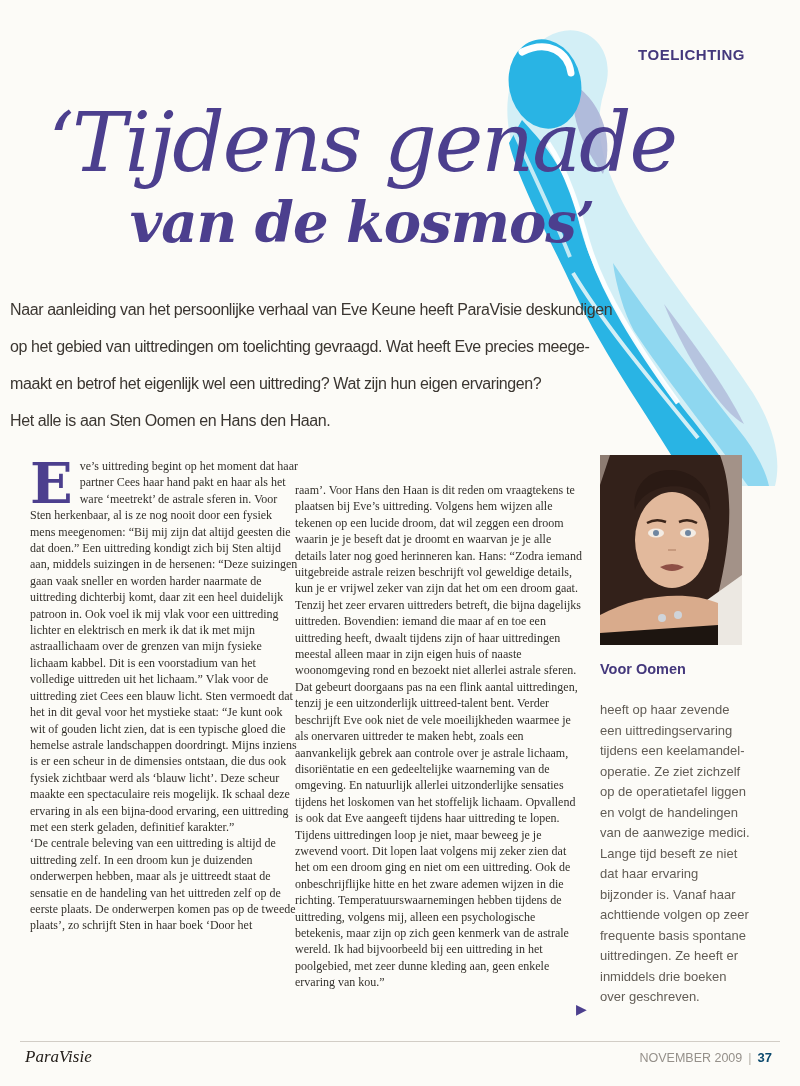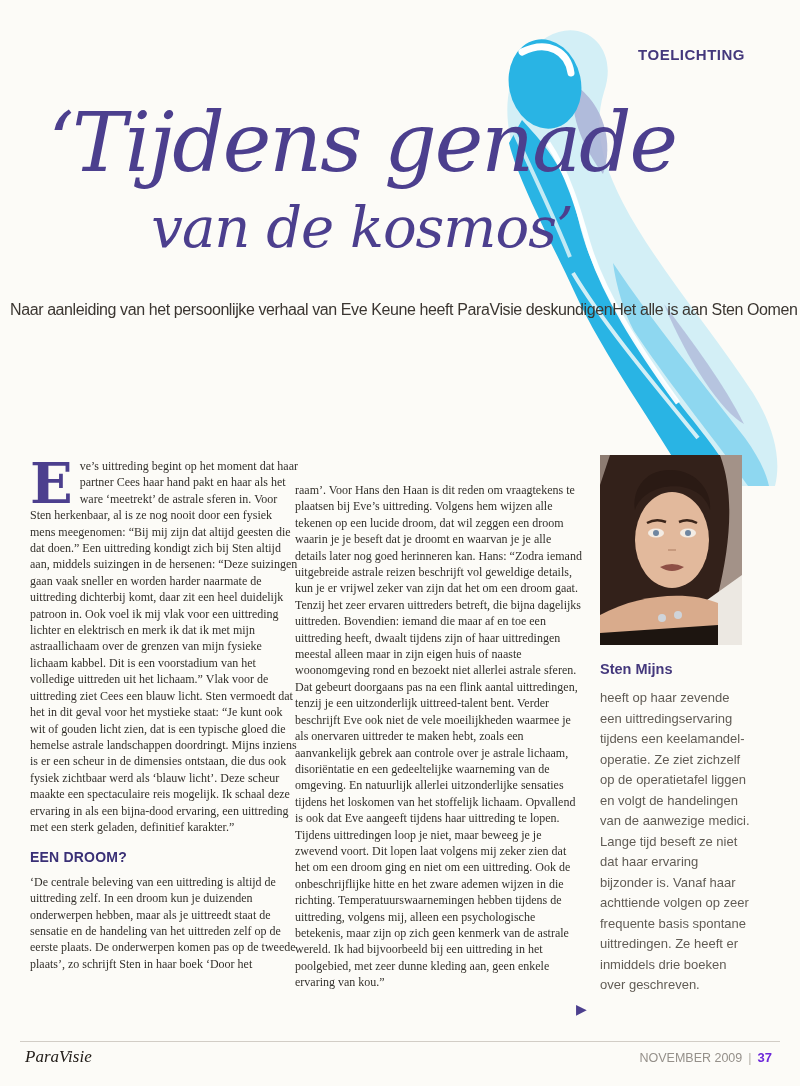--- a/index.html
+++ b/index.html
@@ -17,25 +17,25 @@
   }
   
   .figure-wrap { position:absolute; left:452px; top:22px; width:334px; height:464px; z-index:1; }
   
   .title {
     position:absolute; left:0; top:100px; width:724px; z-index:2;
     text-align:center; color:#4c3f8e;
     font-family:"DejaVu Serif", serif; font-style:italic;
   }
   .title .l1 { font-size:82px; line-height:1.05; letter-spacing:-2px; }
-  .title .l2 { font-size:56px; line-height:1.0; margin-top:14px; letter-spacing:-1px; }
+  .title .l2 { font-size:56px; line-height:1.0; margin-top:8px; letter-spacing:-1px;font-weight:bold; }
   
   .intro {
     position:absolute; left:10px; top:291px; width:720px; z-index:3;
-    display:flex; flex-direction:row; align-items:flex-start;
+    display:flex; flex-direction:column; align-items:flex-start;
     font-family:"Liberation Sans", sans-serif; font-size:16px;
     letter-spacing:-0.4px; color:#3b3631;
   }
   .intro .iline { white-space:nowrap; line-height:37px; }
   
   .col {
     position:absolute; top:458px; z-index:2;
     font-size:12px; line-height:16.4px; color:#33302b; text-align:left;
   }
   .col1 { left:30px;  width:270px; }
@@ -54,36 +54,36 @@
     font-family:"DejaVu Sans", sans-serif;
   }
   
   .sidebar { position:absolute; left:600px; top:455px; width:150px; z-index:3; }
   .photo { width:142px; height:190px; overflow:hidden; background:#3a2a20; }
   .sb-name {
     margin-top:16px; font-family:"Liberation Sans", sans-serif;
     font-weight:bold; font-size:14.5px; color:#44387c;
   }
   .sb-bio {
-    margin-top:11px; font-family:"Liberation Sans", sans-serif;
+    margin-top:23px; font-family:"Liberation Sans", sans-serif;
     font-size:13px; line-height:20.5px; color:#615c55;
   }
   
   .footer-rule { position:absolute; left:20px; right:20px; top:1041px; height:1px; background:#d2cdc6; z-index:2; }
   .footer-left {
     position:absolute; left:25px; top:1047px; z-index:2;
     font-family:Liberation Serif, serif; font-style:italic;
     font-size:17px; color:#25201c;
   }
   .footer-right {
     position:absolute; right:28px; top:1050px; z-index:2;
     font-family:"Liberation Sans", sans-serif; font-size:12.5px; color:#95908a;
     display:flex; align-items:baseline; gap:6px;
   }
-  .footer-right .pagenum { font-weight:bold; font-size:13px; color:#6d28d9; }
+  .footer-right .pagenum { font-weight:bold; font-size:13px; color:#0c4a6e; }
   .footer-right .div { color:#b5b0a9; }
 </style>
 </head>
 <body>
 
 <div class="page">
 
   <div class="kicker">TOELICHTING</div>
 
   <div class="figure-wrap">
@@ -101,28 +101,29 @@
     </svg>
   </div>
 
   <div class="title">
     <div class="l1">‘Tijdens genade</div>
     <div class="l2">van de kosmos’</div>
   </div>
 
   <div class="intro">
     <div class="iline">Naar aanleiding van het persoonlijke verhaal van Eve Keune heeft ParaVisie deskundigen</div>
+    <div class="iline">op het gebied van uittredingen om toelichting gevraagd. Wat heeft Eve precies meege-</div>
+    <div class="iline">maakt en betrof het eigenlijk wel een uittreding? Wat zijn hun eigen ervaringen?</div>
     <div class="iline">Het alle is aan Sten Oomen en Hans den Haan.</div>
   </div>
 
   <div class="col col1">
     <div>
       <span class="dropcap">E</span><span>ve’s uittreding begint op het moment dat haar partner Cees haar hand pakt en haar als het ware ‘meetrekt’ de astrale sferen in. Voor Sten herkenbaar, al is ze nog nooit door een fysiek mens meegenomen: “Bij mij zijn dat altijd geesten die dat doen.” Een uittreding kondigt zich bij Sten altijd aan, middels suizingen in de hersenen: “Deze suizingen gaan vaak sneller en worden harder naarmate de uittreding dichterbij komt, daar zit een heel duidelijk patroon in. Ook voel ik mij vlak voor een uittreding lichter en elektrisch en merk ik dat ik met mijn astraallichaam over de grenzen van mijn fysieke lichaam kabbel. Dit is een voorstadium van het volledige uittreden uit het lichaam.” Vlak voor de uittreding ziet Cees een blauw licht. Sten vermoedt dat het in dit geval voor het mystieke staat: “Je kunt ook wit of gouden licht zien, dat is een typische gloed die hemelse astrale landschappen doordringt. Mijns inziens is er een scheur in de dimensies ontstaan, die dus ook fysiek zichtbaar werd als ‘blauw licht’. Deze scheur maakte een spectaculaire reis mogelijk. Ik schaal deze ervaring in als een bijna-dood ervaring, een uittreding met een sterk geladen, definitief karakter.”</span>
     </div>
-    <div class="subhead">EEN DROOM?</div>
     <div>‘De centrale beleving van een uittreding is altijd de uittreding zelf. In een droom kun je duizenden onderwerpen hebben, maar als je uittreedt staat de sensatie en de handeling van het uittreden zelf op de eerste plaats. De onderwerpen komen pas op de tweede plaats’, zo schrijft Sten in haar boek ‘Door het</div>
   </div>
 
   <div class="col col2">
     <div>raam’. Voor Hans den Haan is dit reden om vraagtekens te plaatsen bij Eve’s uittreding. Volgens hem wijzen alle tekenen op een lucide droom, dat wil zeggen een droom waarin je je beseft dat je droomt en waarvan je je alle details later nog goed herinneren kan. Hans: “Zodra iemand uitgebreide astrale reizen beschrijft vol geweldige details, kun je er vrijwel zeker van zijn dat het om een droom gaat. Tenzij het zeer ervaren uittreders betreft, die bijna dagelijks uittreden. Bovendien: iemand die maar af en toe een uittreding heeft, dwaalt tijdens zijn of haar uittredingen meestal alleen maar in zijn eigen huis of naaste woonomgeving rond en bezoekt niet allerlei astrale sferen. Dat gebeurt doorgaans pas na een flink aantal uittredingen, tenzij je een uitzonderlijk uittreed-talent bent. Verder beschrijft Eve ook niet de vele moeilijkheden waarmee je als onervaren uittreder te maken hebt, zoals een aanvankelijk gebrek aan controle over je astrale lichaam, disoriëntatie en een gedeeltelijke waarneming van de omgeving. En natuurlijk allerlei uitzonderlijke sensaties tijdens het loskomen van het stoffelijk lichaam. Opvallend is ook dat Eve aangeeft tijdens haar uittreding te lopen. Tijdens uittredingen loop je niet, maar beweeg je je zwevend voort. Dit lopen laat volgens mij zeker zien dat het om een droom ging en niet om een uittreding. Ook de onbeschrijflijke hitte en het zware ademen wijzen in die richting. Temperatuurswaarnemingen hebben tijdens de uittreding, volgens mij, alleen een psychologische betekenis, maar zijn op zich geen kenmerk van de astrale wereld. Ik had bijvoorbeeld bij een uittreding in het poolgebied, met zeer dunne kleding aan, geen enkele ervaring van kou.”</div>
   </div>
 
   <div class="marker">▶</div>
 
   <div class="sidebar">
@@ -141,21 +142,21 @@
         <path d="M79,67 Q88,63 97,68" stroke="#3a2419" stroke-width="2.5" fill="none"></path>
         <path d="M68,95 L76,95" stroke="#c79a7e" stroke-width="2"></path>
         <path d="M60,112 Q72,120 84,112 Q72,106 60,112 Z" fill="#8e4f45"></path>
         <path d="M100,150 L142,120 L142,190 L90,190 Z" fill="#ece8e2"></path>
         <path d="M0,160 C40,138 90,136 118,148 L118,190 L0,190 Z" fill="#d9ab8c"></path>
         <circle cx="62" cy="163" r="4" fill="#cfd4da"></circle>
         <circle cx="78" cy="160" r="4" fill="#cfd4da"></circle>
         <path d="M0,178 L118,170 L118,190 L0,190 Z" fill="#1d1510"></path>
       </svg>
     </div>
-    <div class="sb-name">Sten Mijns</div>
+    <div class="sb-name">Voor Oomen</div>
     <div class="sb-bio">heeft op haar zevende een uittredingservaring tijdens een keelamandel-operatie. Ze ziet zichzelf op de operatietafel liggen en volgt de handelingen van de aanwezige medici. Lange tijd beseft ze niet dat haar ervaring bijzonder is. Vanaf haar achttiende volgen op zeer frequente basis spontane uittredingen. Ze heeft er inmiddels drie boeken over geschreven.</div>
   </div>
 
   <div class="footer-rule"></div>
   <div class="footer-left">ParaVisie</div>
   <div class="footer-right">
     <span>NOVEMBER 2009</span>
     <span class="div">|</span>
     <span class="pagenum">37</span>
   </div>

